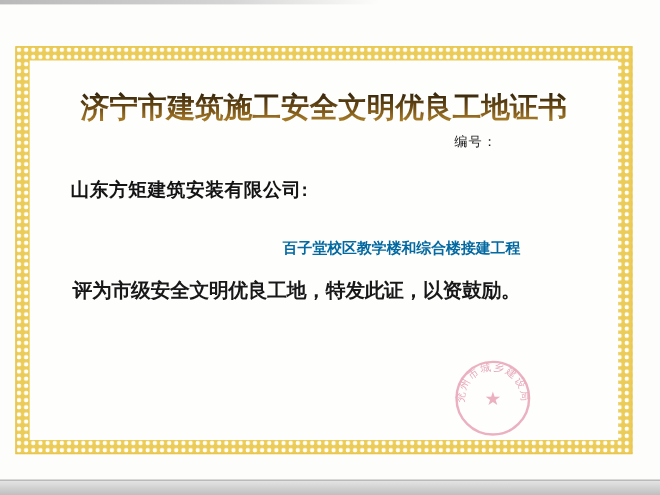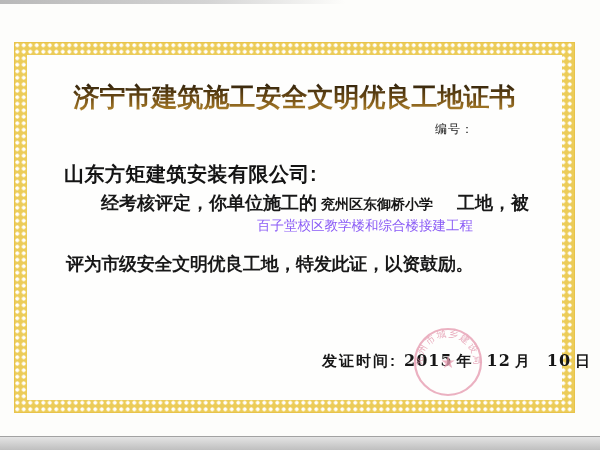--- a/index.html
+++ b/index.html
@@ -36,40 +36,40 @@
   }
   .title{
     position:absolute;top:80px;left:27px;width:535px;
     text-align:center;font-size:26px;font-weight:700;white-space:nowrap;
     background:linear-gradient(180deg,#33240c 12%,#6e4c15 52%,#b98a2e 95%);
     -webkit-background-clip:text;background-clip:text;
     color:#5a3c14;-webkit-text-fill-color:transparent;
   }
   .serial{
     position:absolute;top:121px;left:413px;
-    display:flex;align-items:flex-end;color:#161616;margin-left:22px;
+    display:flex;align-items:flex-end;color:#161616;
   }
   .serial-label{font-size:12px;padding-bottom:2px;letter-spacing:1px;}
   .serial-number{
     font-family:"DejaVu Serif","Liberation Serif",serif;
     font-size:18px;font-weight:700;margin-left:3px;
   }
   .recipient{
     position:absolute;top:161px;left:64px;
-    font-size:20px;font-weight:700;color:#141414;letter-spacing:0.5px;white-space:nowrap;
+    font-size:17px;font-weight:700;color:#141414;letter-spacing:0.5px;white-space:nowrap;
   }
   .body-line1{
     position:absolute;top:191px;left:101px;
     font-size:18px;font-weight:700;color:#181818;white-space:nowrap;
   }
   .project-inline{font-size:14px;font-weight:700;margin-left:4px;}
   .line1-post{margin-left:24px;}
   .project-line2{
     position:absolute;top:217px;left:257px;
-    font-size:13.5px;font-weight:400;color:#8b5cf6;white-space:nowrap;
+    font-size:13.5px;font-weight:700;color:#0369a1;white-space:nowrap;
   }
   .body-line2{
     position:absolute;top:252px;left:66px;
     font-size:18px;font-weight:700;color:#181818;letter-spacing:-0.3px;white-space:nowrap;
   }
   .issuer{
     position:absolute;top:328px;left:322px;
     font-size:15px;font-weight:700;color:#161616;letter-spacing:3px;white-space:nowrap;
   }
   .issue-time{
@@ -102,38 +102,26 @@
   </div>
 
   <div class="title">济宁市建筑施工安全文明优良工地证书</div>
 
   <div class="serial">
     <span class="serial-label">编号：</span>
   </div>
 
   <div class="recipient">山东方矩建筑安装有限公司:</div>
 
-  <div class="body-line1">
-    <span>经考核评定，你单位施工的</span><span class="project-inline">兖州区东御桥小学</span><span class="line1-post">工地，被</span>
-  </div>
 
   <div class="project-line2">百子堂校区教学楼和综合楼接建工程</div>
 
   <div class="body-line2">评为市级安全文明优良工地，特发此证，以资鼓励。</div>
 
 
-  <div class="issue-time">
-    <span>发证时间:</span>
-    <span class="num year">2015</span>
-    <span class="unit">年</span>
-    <span class="num month">12</span>
-    <span class="unit">月</span>
-    <span class="num day">10</span>
-    <span class="unit">日</span>
-  </div>
 
   <svg class="seal" viewBox="0 0 76 76" xmlns="http://www.w3.org/2000/svg">
     <defs>
       <path id="sealArc" d="M 13 46 A 26 26 0 1 1 63 46" fill="none"></path>
     </defs>
     <circle cx="38" cy="38" r="33" fill="none" stroke="#e79fb3" stroke-width="2.2"></circle>
     <text font-size="9.5" fill="#e295ab" letter-spacing="1.5">
       <textPath href="#sealArc" startOffset="4">兖州市城乡建设局</textPath>
     </text>
     <text x="38" y="44" font-size="17" fill="#e79fb3" text-anchor="middle">★</text>

